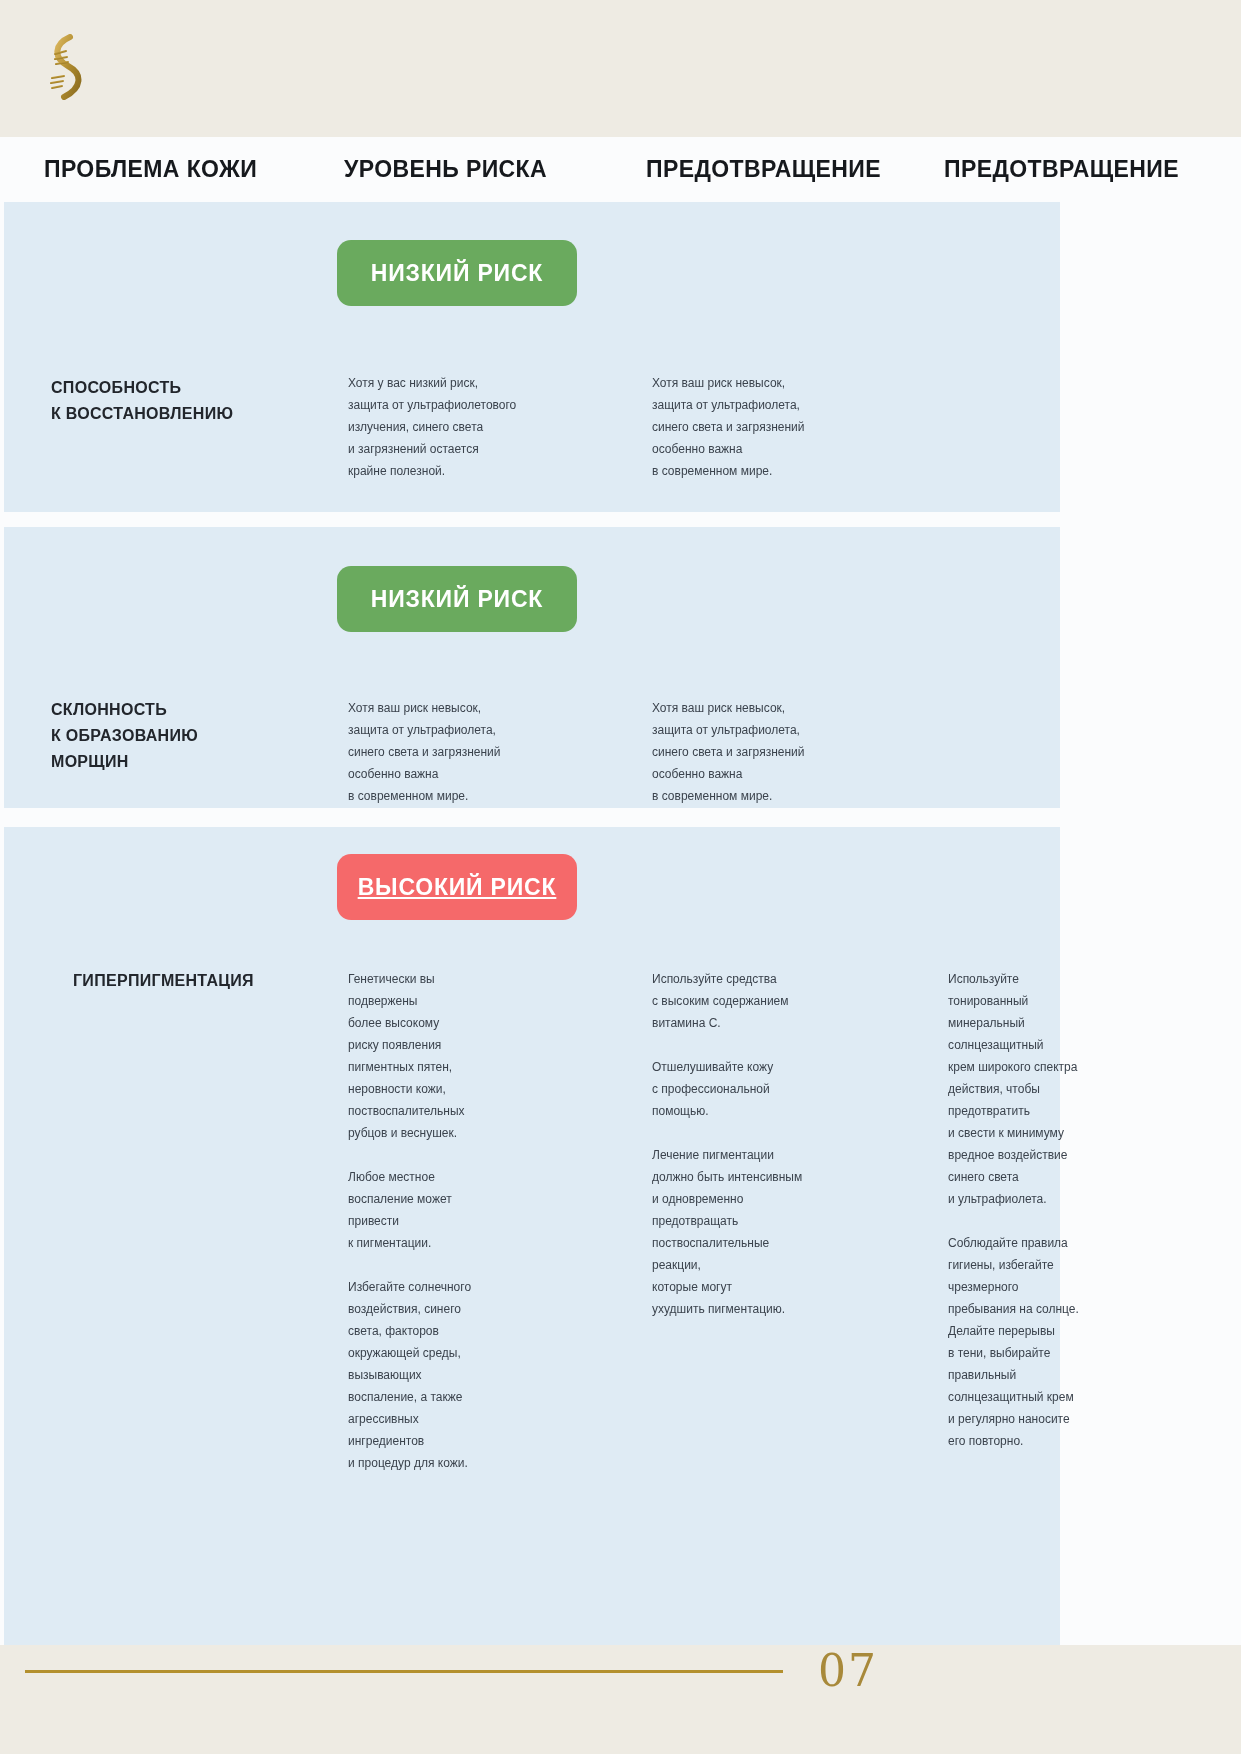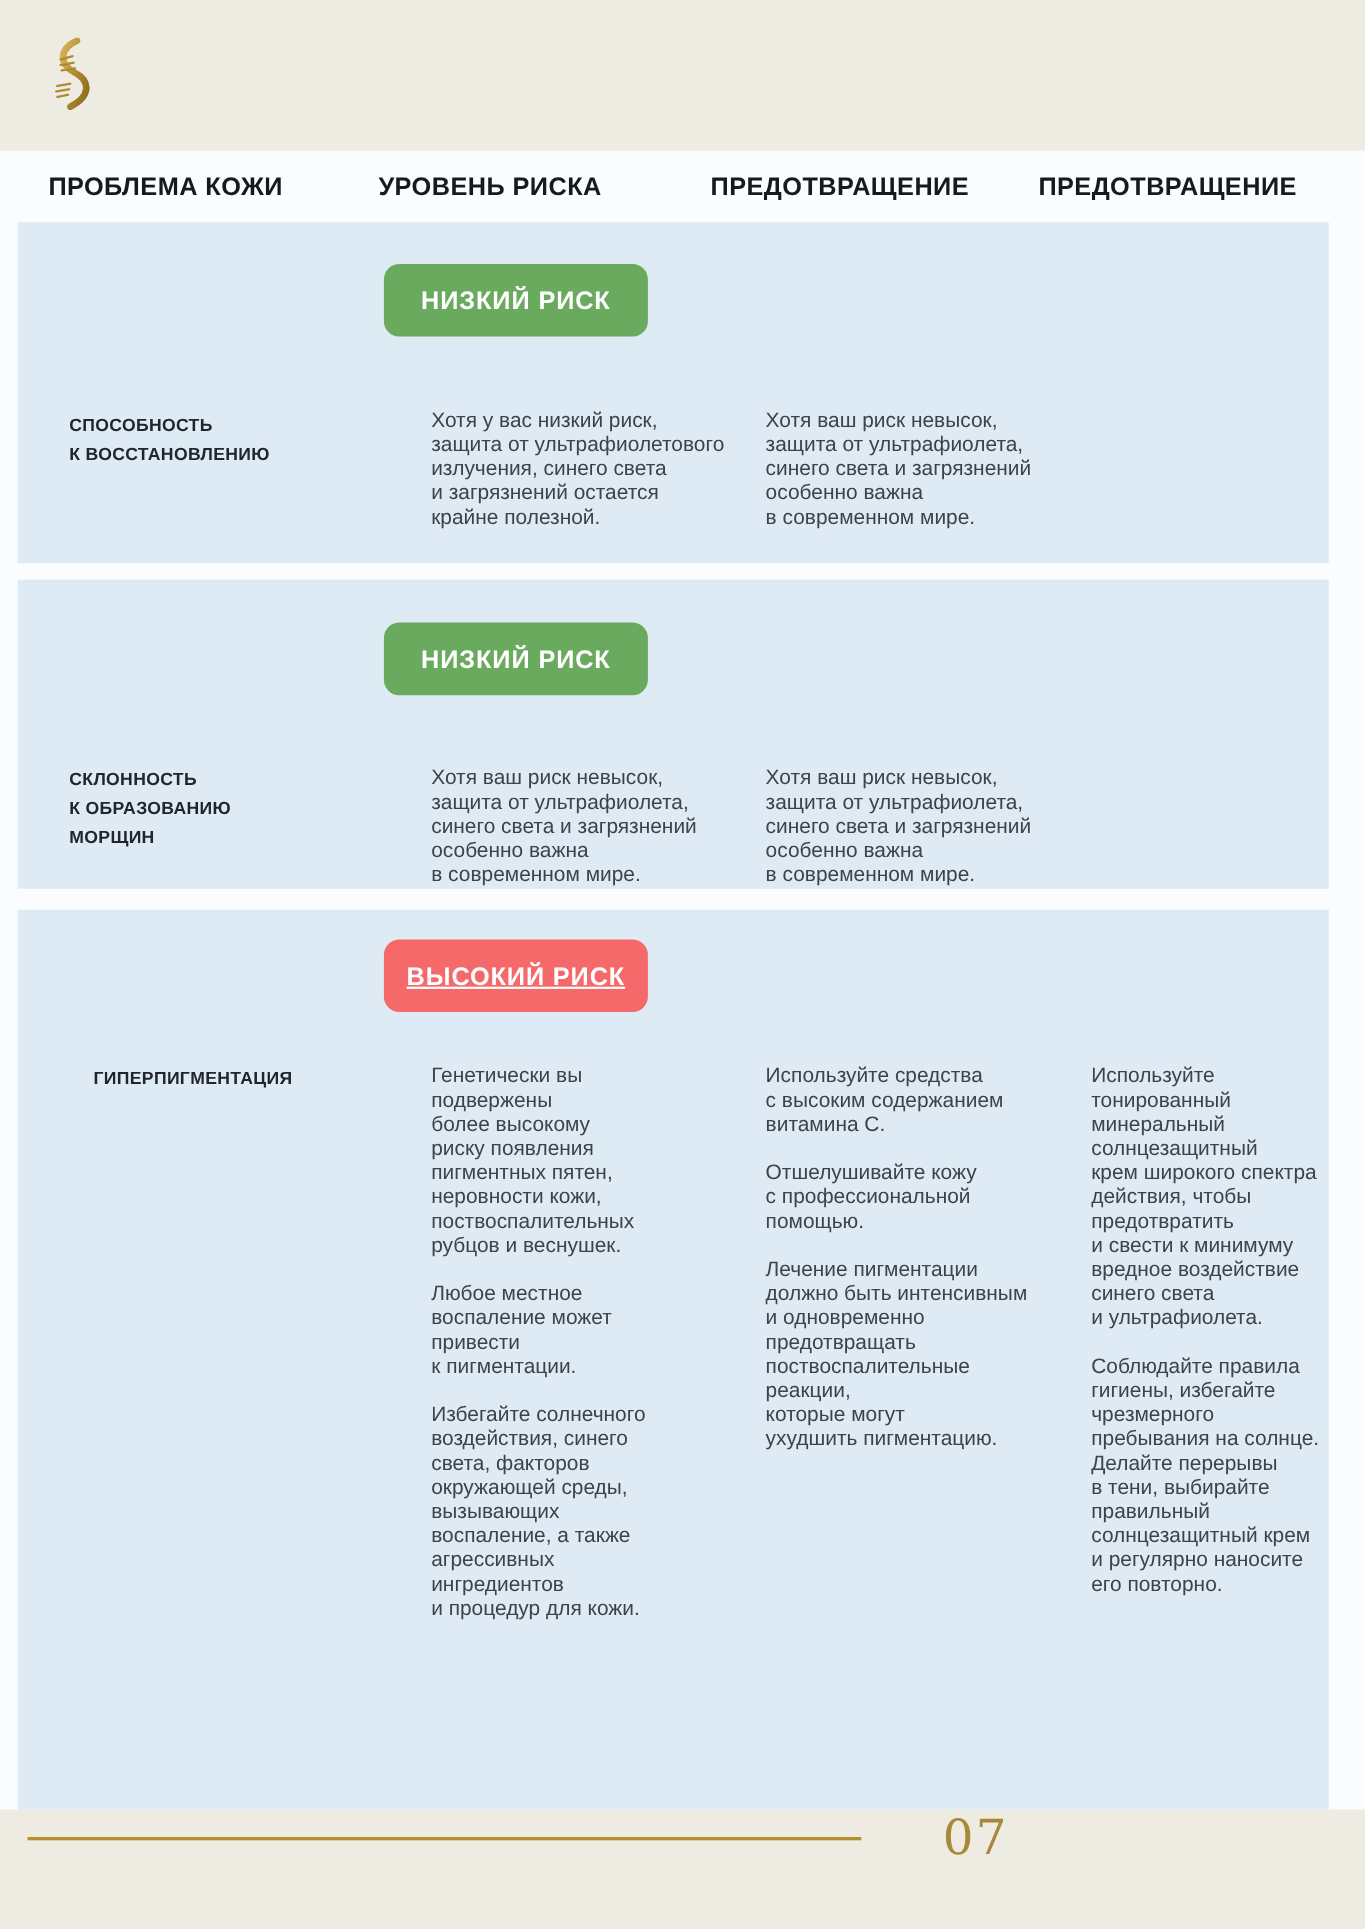--- a/index.html
+++ b/index.html
@@ -4,41 +4,41 @@
 <style>
   html,body{margin:0;padding:0;}
   body{background:#d8d6cf;font-family:"Liberation Sans","DejaVu Sans",sans-serif;}
   .page{position:relative;width:1241px;height:1754px;background:#eeebe3;overflow:hidden;margin:0 auto;}
   .main-band{position:absolute;left:0;top:137px;width:1241px;height:1508px;background:#fbfcfd;}
   .logo{position:absolute;left:46px;top:34px;width:40px;height:66px;}
   .header-row{position:absolute;left:0;top:137px;width:1241px;height:48px;}
   .header-cell{position:absolute;top:0;height:65px;display:flex;align-items:center;
     font-size:23px;font-weight:bold;color:#16191d;letter-spacing:0.4px;white-space:nowrap;}
   .hc1{left:44px;} .hc2{left:344px;} .hc3{left:646px;} .hc4{left:944px;}
-  .card{position:absolute;left:16px;width:1192px;background:#dfebf4;}
+  .card{position:absolute;left:4px;width:1056px;background:#dfebf4;}
   .card1{top:202px;height:310px;}
   .card2{top:527px;height:281px;}
   .card3{top:827px;height:818px;}
   .badge{position:absolute;left:333px;width:240px;height:66px;border-radius:14px;
     display:flex;align-items:center;justify-content:center;color:#ffffff;
     font-size:23px;font-weight:bold;letter-spacing:0.8px;white-space:nowrap;}
   .badge-low{background:#6aaa5e;}
   .badge-high{background:#f5696a;}
   .b1{top:38px;} .b2{top:39px;} .b3{top:27px;text-decoration:underline;}
   .problem-title{position:absolute;left:47px;width:285px;
     font-size:16px;font-weight:bold;color:#22262c;line-height:26px;letter-spacing:0.3px;white-space:pre-line;}
   .t1{top:173px;} .t2{top:170px;} .t3{top:141px;margin-left:22px;}
-  .body-col{position:absolute;font-size:19px;color:#3b434d;line-height:22px;white-space:pre-line;margin-left:32px;}
+  .body-col{position:absolute;font-size:12px;color:#3b434d;line-height:22px;white-space:pre-line;}
   .col2{left:344px;width:295px;}
   .col3{left:648px;width:300px;}
   .col4{left:944px;width:270px;}
   .r1{top:170px;} .r2{top:170px;} .r3{top:141px;}
   .footer-line{position:absolute;left:25px;top:1670px;width:758px;height:3px;background:#b3902e;}
   .page-number{position:absolute;left:818px;top:1645px;font-family:"DejaVu Serif","Liberation Serif",serif;
-    font-size:44px;font-weight:normal;color:#a8893a;letter-spacing:2px;margin-left:39px;}
+    font-size:44px;font-weight:normal;color:#a8893a;letter-spacing:2px;}
 </style>
 </head>
 <body>
 
 <div class="page">
 
   <div class="main-band"></div>
 
   <div class="logo">
     <svg width="40" height="66" viewBox="0 0 40 66">

